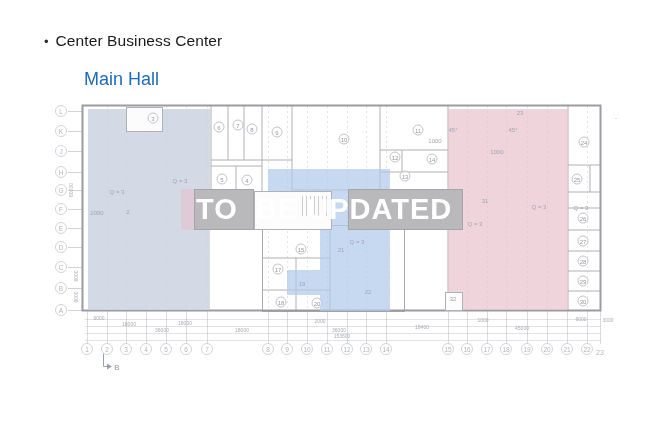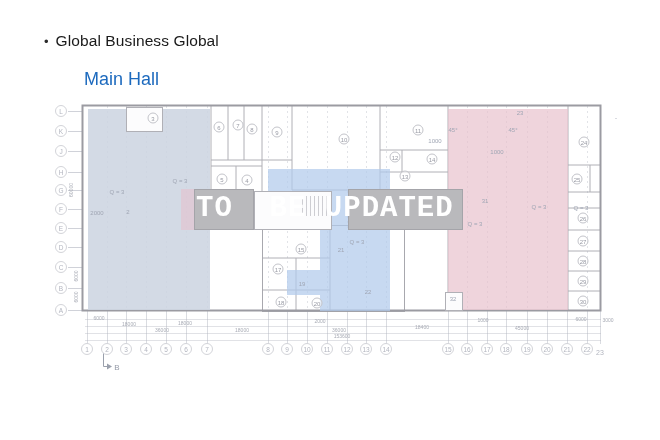--- a/index.html
+++ b/index.html
@@ -249,19 +249,19 @@
     <span class="dim rot" style="left: 71px; top: 190px;">60000</span>
     <span class="dim rot" style="left: 76px; top: 276px;">6000</span>
     <span class="dim rot" style="left: 76px; top: 297px;">6000</span>
     <span class="section-b" style="left: 117px; top: 367px;">B</span>
   </div>
 
 <div class="whitebox" style="left:254px;top:191px;width:78px;height:39px"></div>
 <div id="stairs"></div>
 <div class="grayblock" style="left: 194px; top: 189px; width: 60px; height: 41px; background: rgb(185, 185, 188);"></div>
 <div class="grayblock" style="left: 348px; top: 189px; width: 115px; height: 41px; background: rgb(185, 185, 188);"></div>
-<div id="watermark-text" style="color: rgb(255, 255, 255); font-family: Liberation Mono, monospace;">TO  BE UPDATED</div>
+<div id="watermark-text" style="color: rgb(255, 255, 255);">TO  BE UPDATED</div>
 
 <div id="title-row">
   <span id="title-bullet">•</span>
-  <span id="page-title" style="color: rgb(26, 26, 26);">Global Business Global</span>
+  <span id="page-title" style="color: rgb(26, 26, 26);">Center Business Center</span>
 </div>
 <div id="hall-subtitle" style="color: rgb(29, 106, 190);">Main Hall</div>
 
 </body></html>

